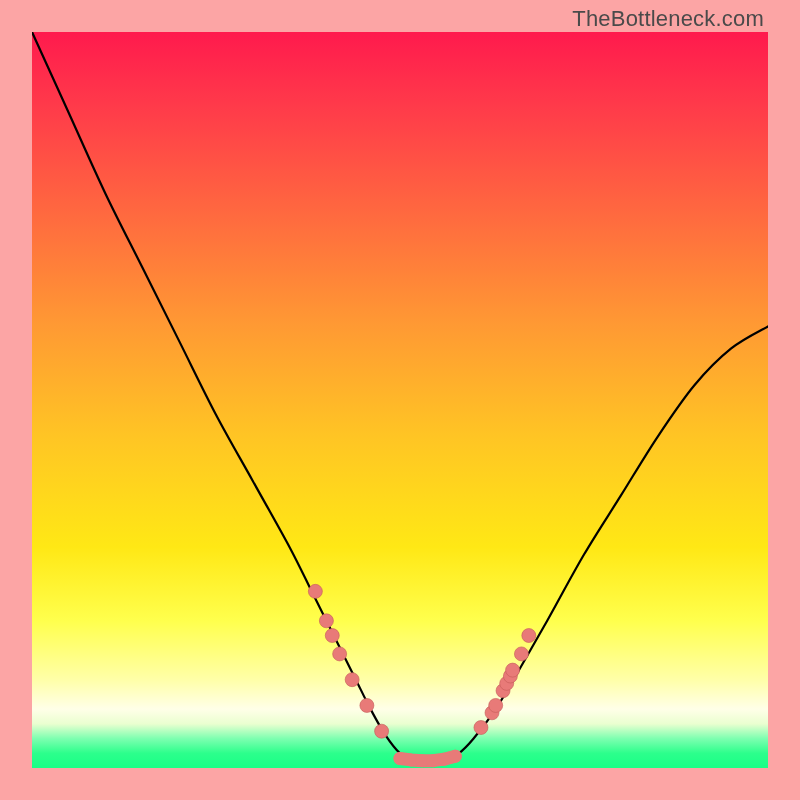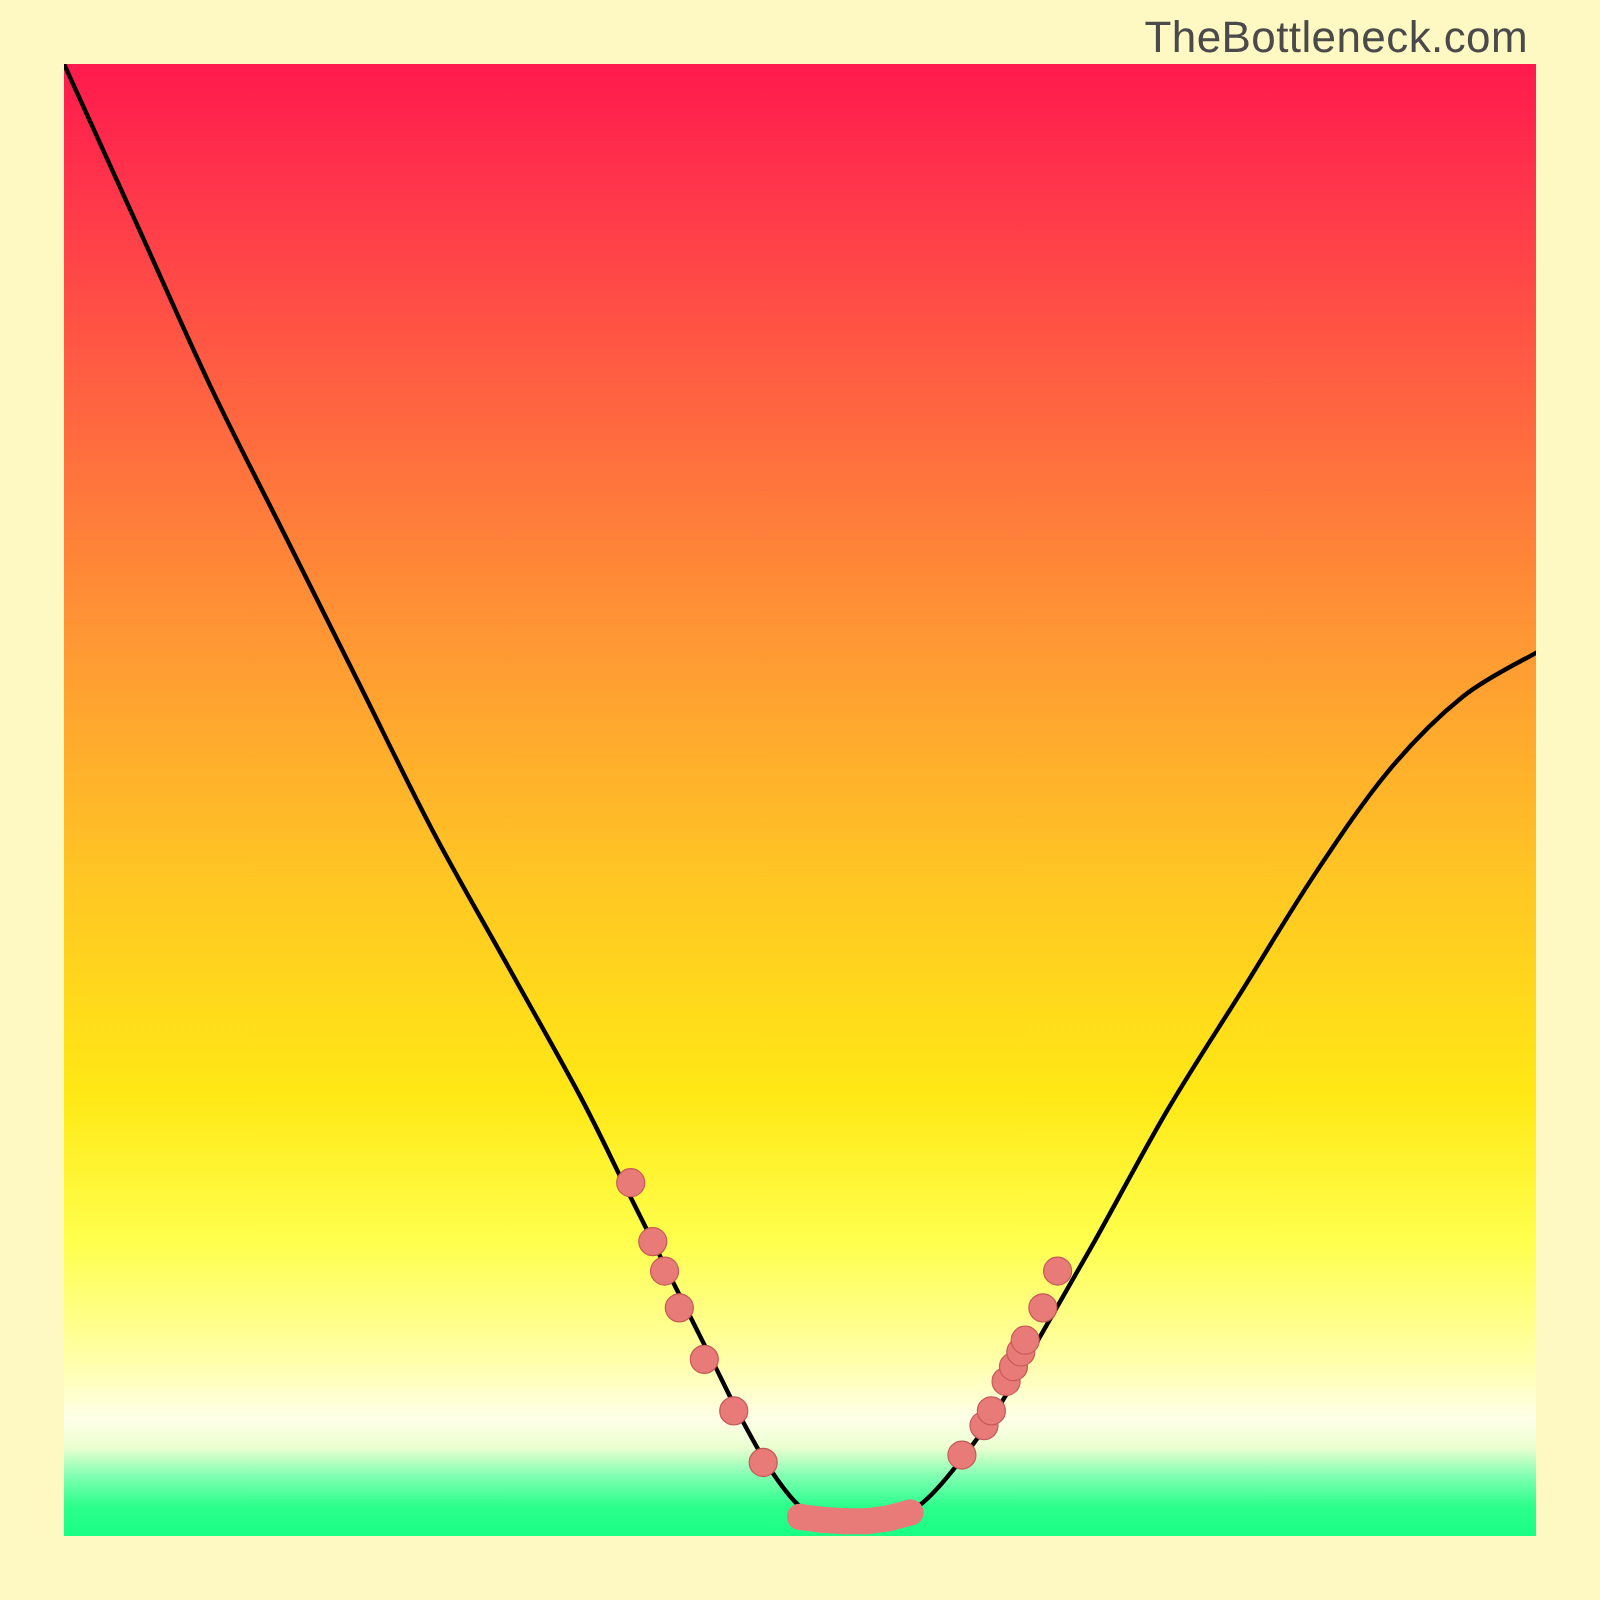--- a/index.html
+++ b/index.html
@@ -10,21 +10,21 @@
     overflow: hidden;
     background: #000;
     font-family: Arial, Helvetica, sans-serif;
   }
   .frame {
     position: absolute;
     top: 0;
     left: 0;
     width: 800px;
     height: 800px;
-    background: #fef9c3;
+    background: #fca5a5;
   }
   .plot {
     position: absolute;
     top: 32px;
     left: 32px;
     width: 736px;
     height: 736px;
     overflow: hidden;
   }
   

